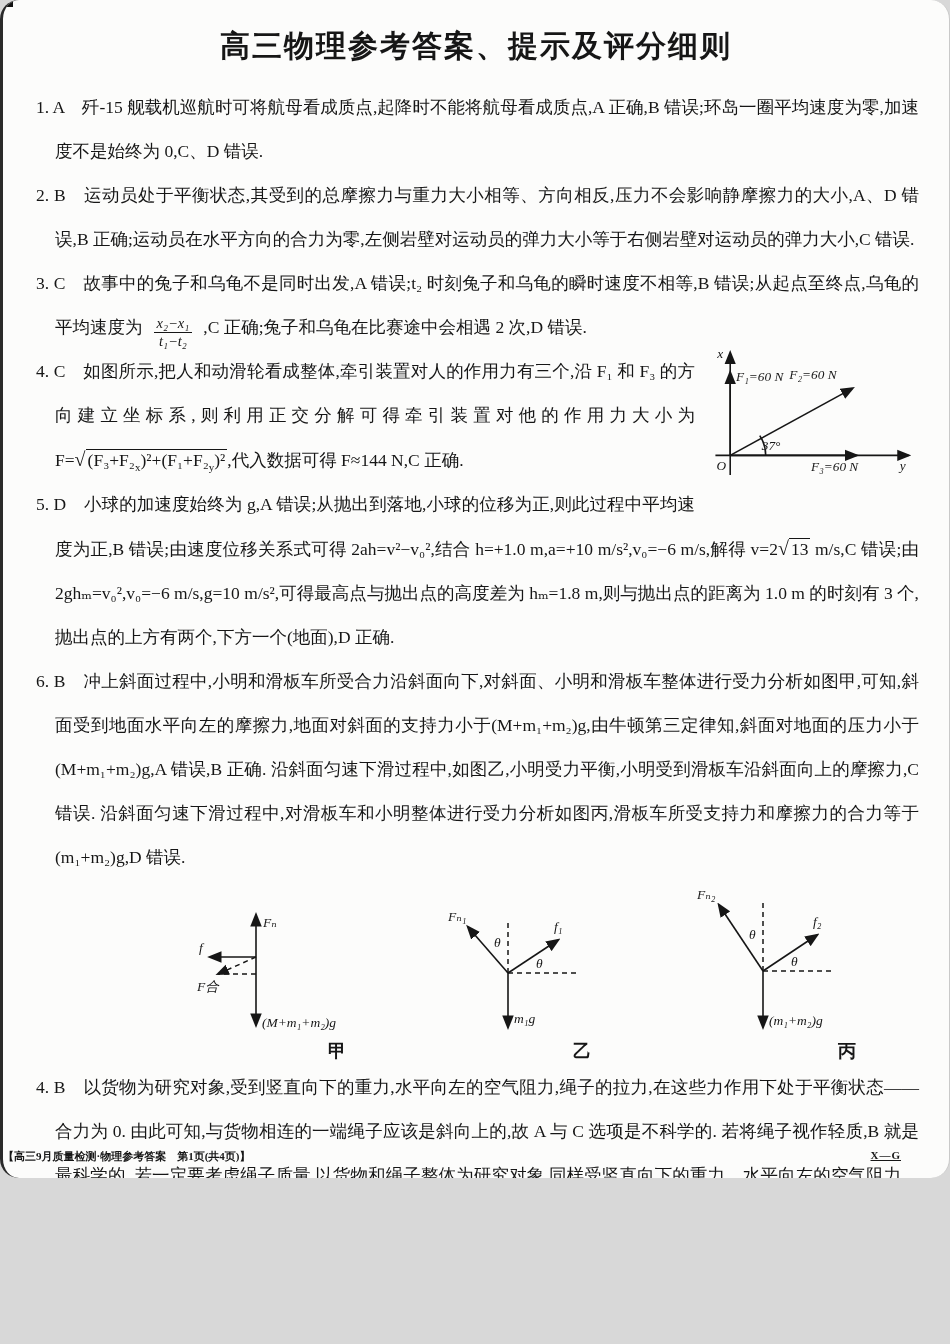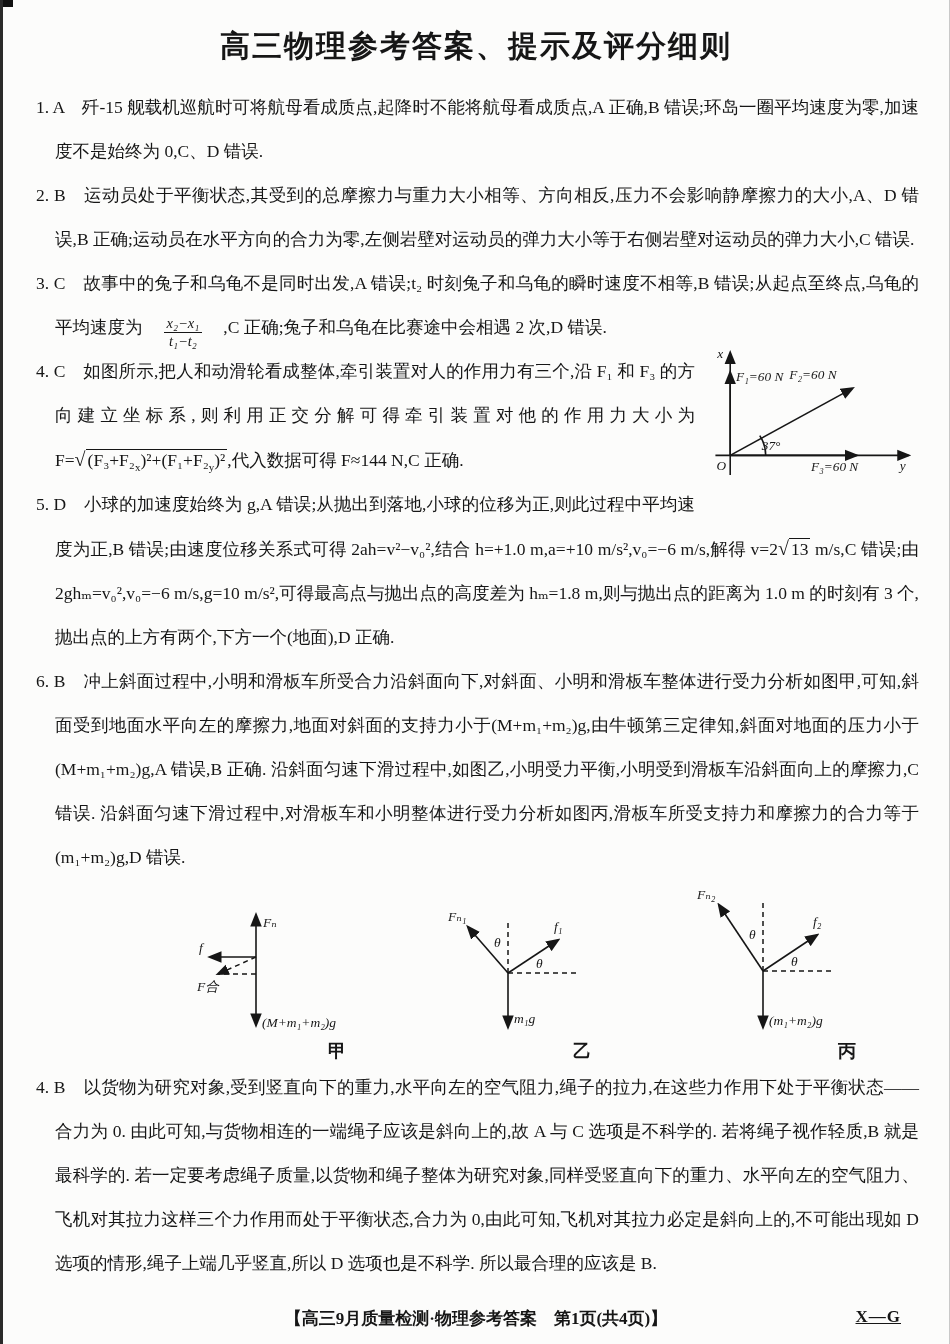--- a/index.html
+++ b/index.html
@@ -1,26 +1,27 @@
 <!DOCTYPE html>
 <html><head>
 <meta charset="utf-8">
 <style>
   html,body{margin:0;padding:0;background:#d8d8d8;}
   .page{
     position:relative;
-    width:950px;height:1344px;
+    width:950px;height:1178px;
     margin:0 auto;
     background:#fcfcfb;
     color:#161616;
     font-family:"Liberation Serif","DejaVu Serif",serif;
     box-sizing:border-box;
     border-left:3px solid #2a2a2a;
     border-right:1px solid #c9c9c9;
     overflow:hidden;
+    border-radius:19px;
   }
   .corner-mark{
     position:absolute;left:0;top:0;width:10px;height:7px;background:#111;
   }
   .doc-title{
     text-align:center;
     font-family:"Liberation Sans","DejaVu Sans",sans-serif;
     font-weight:bold;
     font-size:30px;
     letter-spacing:2px;
@@ -39,21 +40,21 @@
     text-indent:-19px;
   }
   sub{font-size:11px;line-height:0;}
   
   .frac{
     display:inline-block;
     vertical-align:-13px;
     text-align:center;
     line-height:1.05;
     font-size:14.5px;
-    margin:0 21px;
+    margin:0 11px;
     text-indent:0;
     font-style:italic;
   }
   .frac .num{display:block;border-bottom:1.6px solid #161616;padding:0 3px 1px;}
   .frac .den{display:block;padding-top:1px;}
   
   .sqrt{white-space:nowrap;text-indent:0;}
   .sqrt .rt{font-size:20px;}
   .sqrt .rad{border-top:1.7px solid #161616;padding:0 2px;}
   
@@ -85,23 +86,23 @@
     font-style:italic;
     font-size:13.5px;
     fill:#161616;
     stroke:none;
   }
   svg .arr{fill:#161616;stroke:none;}
   .footer{
     position:absolute;
     left:0;right:0;
     bottom:14px;
-    text-align:center;
-    font-weight:bold;
-    font-size:17px;
+    text-align:left;
+    font-weight:bold;
+    font-size:11px;
   }
   .footer .fr{
     position:absolute;
     right:48px;top:0;
     font-weight:bold;
     letter-spacing:1px;
     text-decoration:underline;
   }
 </style>
 </head>

